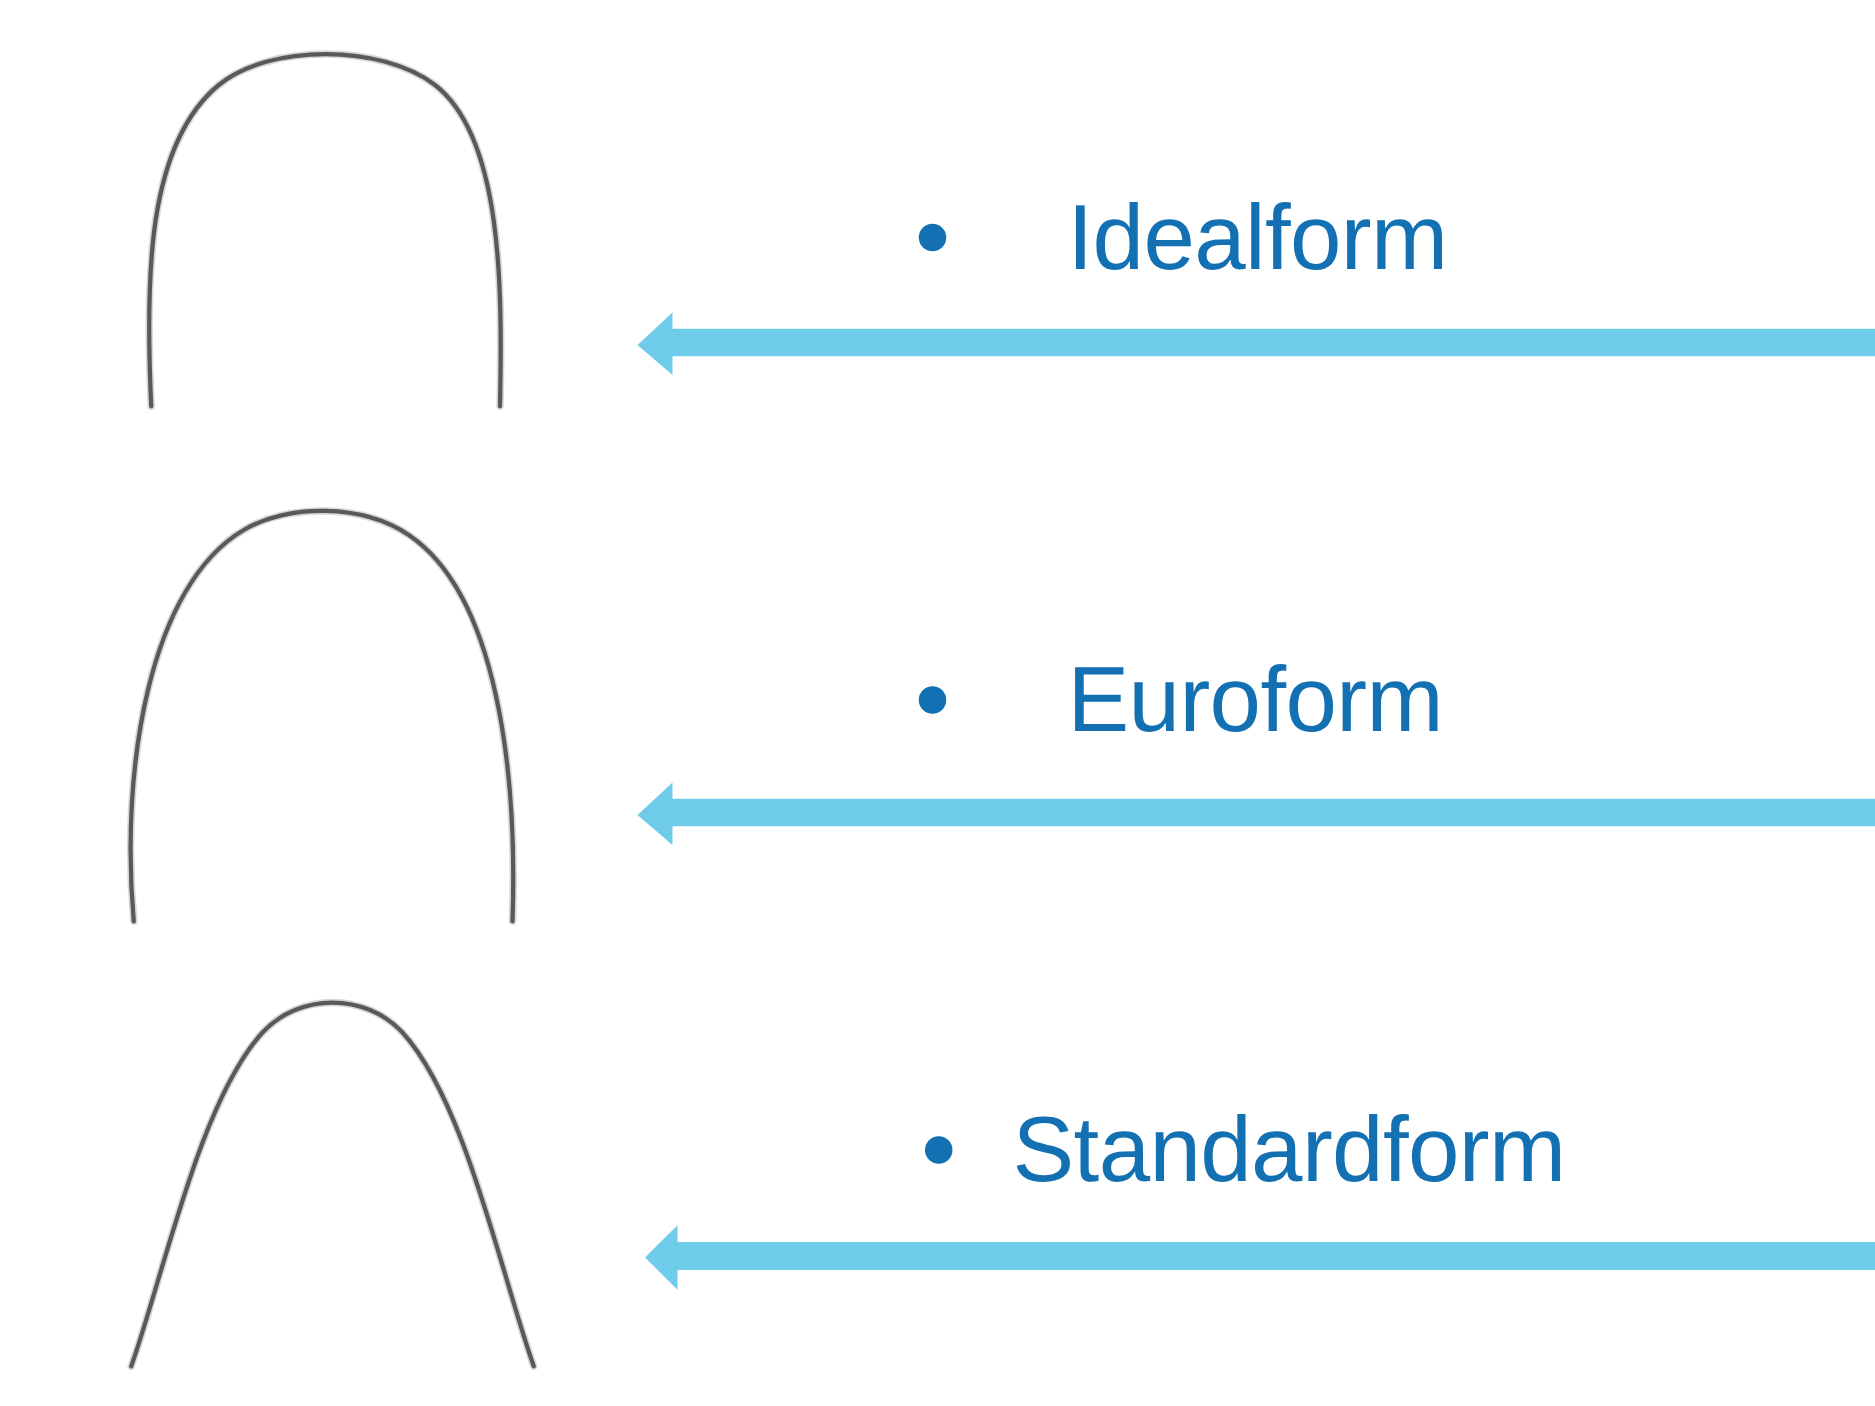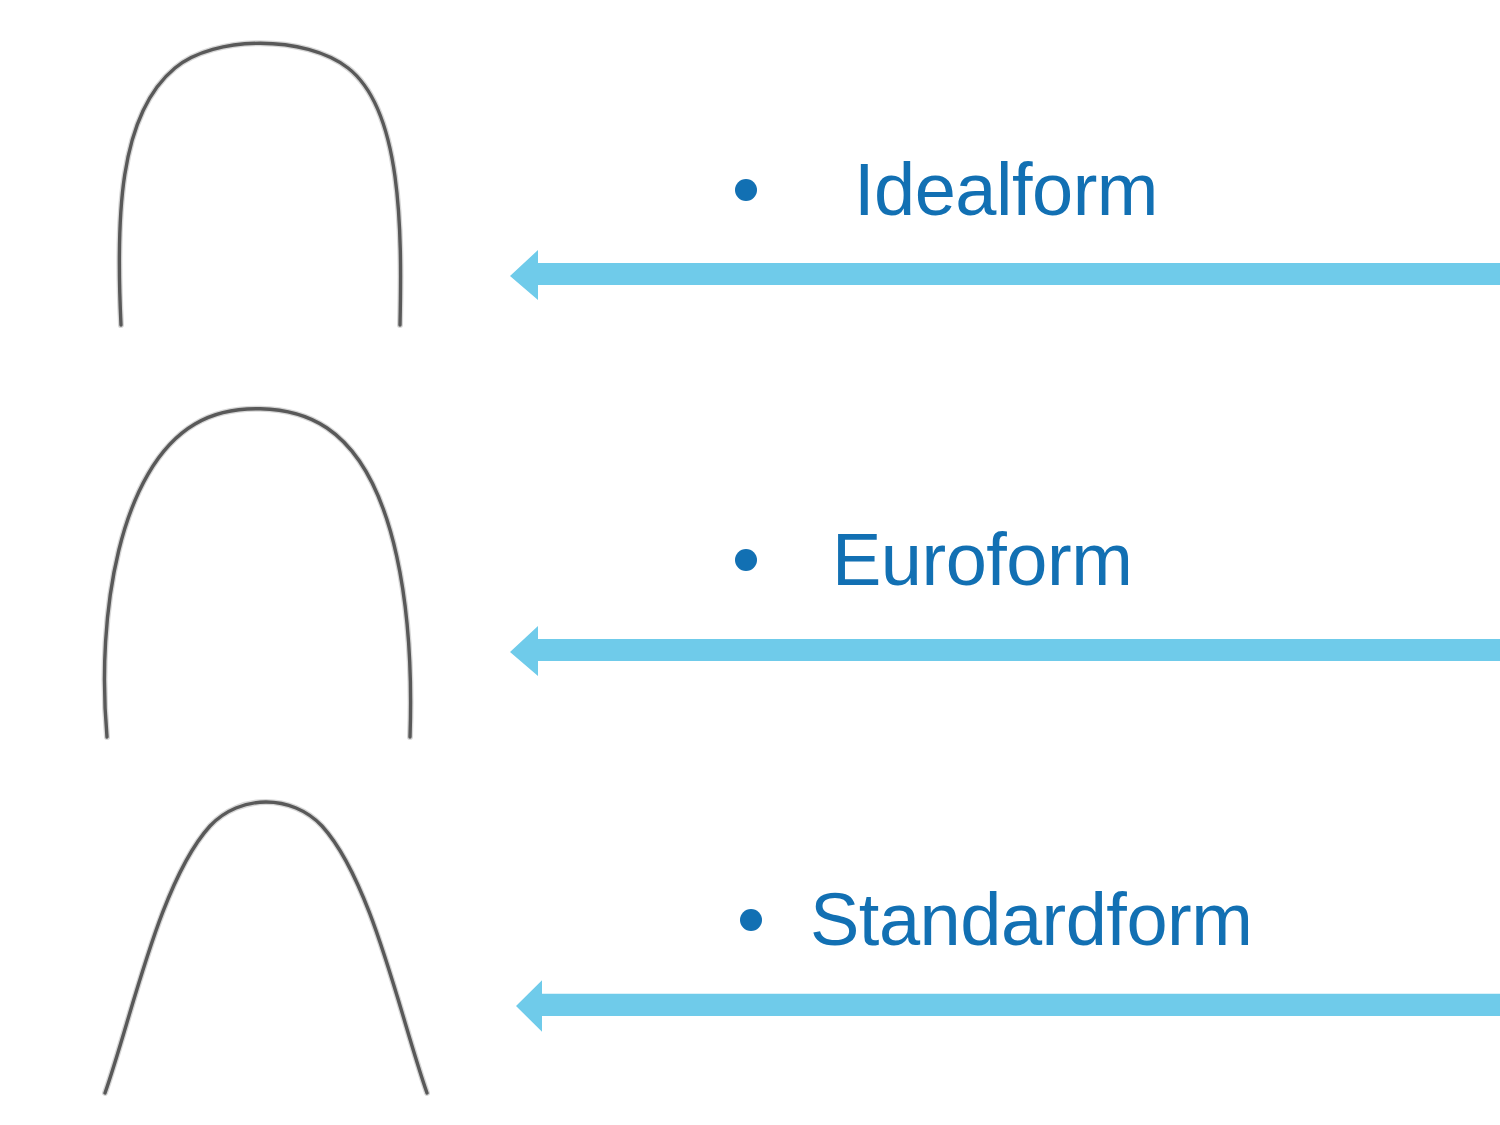--- a/index.html
+++ b/index.html
@@ -69,21 +69,21 @@
     line-height: 1;
     font-weight: 400;
     white-space: nowrap;
     letter-spacing: -0.5px;
   }
 
   #label-row-0 { left: 735px; top: 145px; }
   #label-row-0 .label-text { margin-left: 97px; }
 
   #label-row-1 { left: 735px; top: 515px; }
-  #label-row-1 .label-text { margin-left: 75px; }
+  #label-row-1 .label-text { margin-left: 97px; }
 
   #label-row-2 { left: 740px; top: 875px; }
   #label-row-2 .label-text { margin-left: 48px; }
 
   
   .arrow {
     position: absolute;
     height: 56px;
   }
   .arrow svg { display: block; width: 100%; height: 100%; }

